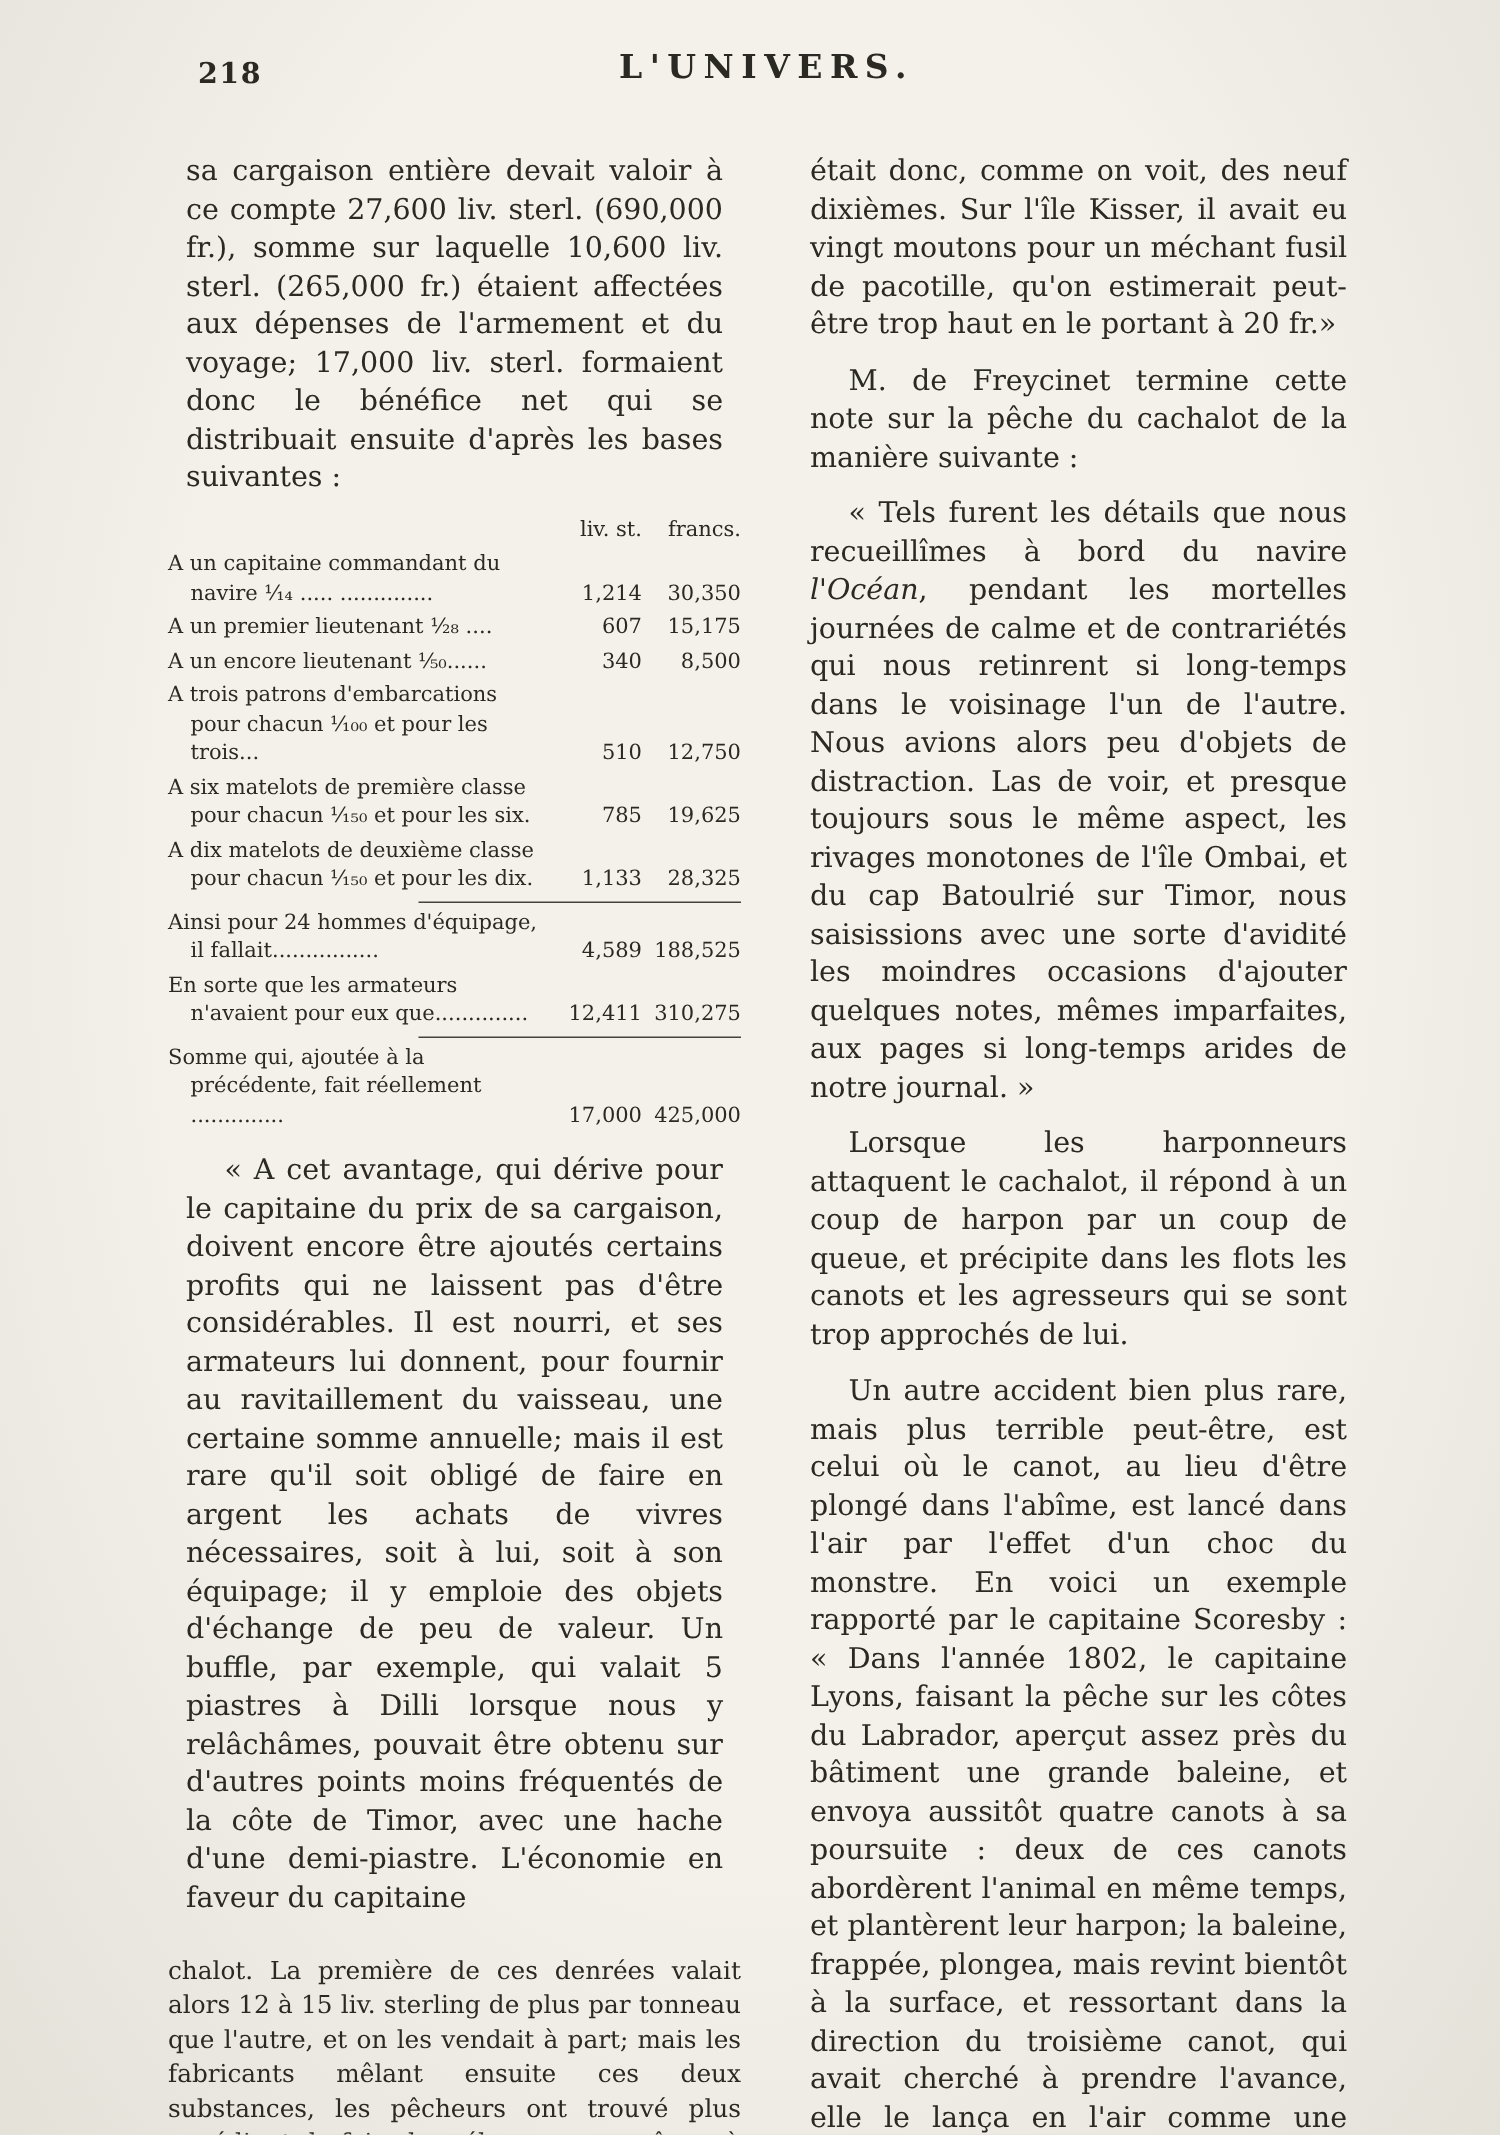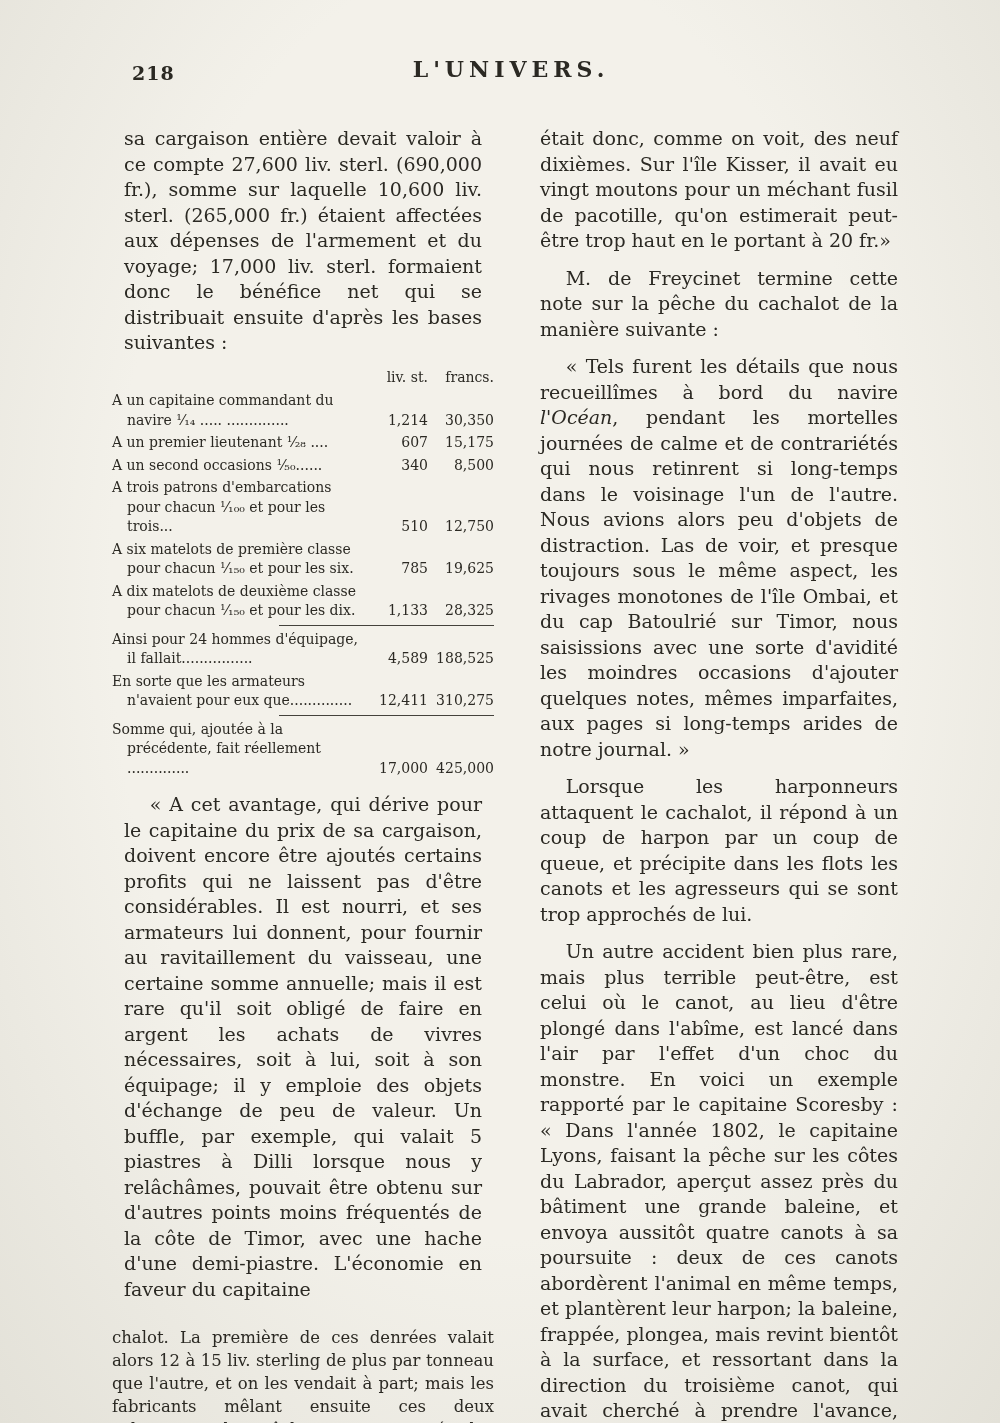--- a/index.html
+++ b/index.html
@@ -4,21 +4,21 @@
 <style>
   * { margin:0; padding:0; box-sizing:border-box; }
   html,body { width:1000px; height:1423px; overflow:hidden; }
   body {
     font-family:"DejaVu Serif","Liberation Serif",serif;
     color:#2b2923;
     background:#e6e4dc;
   }
   .page {
     width:1000px; height:1423px;
-    padding:56px 90px 28px 112px;
+    padding:32px 90px 28px 112px;
     background:radial-gradient(ellipse at 50% 42%, #f3f1ea 55%, #e3e1d8 100%);
   }
   .header { position:relative; height:36px; margin-bottom:22px; }
   .pagenum { position:absolute; left:20px; top:6px; font-size:19px; font-weight:bold; letter-spacing:1px; }
   .title { position:absolute; left:0; right:0; top:0; text-align:center; font-size:22px; letter-spacing:5px; font-weight:bold; }
   .columns { display:flex; gap:34px; }
   .col { flex:1; font-size:19px; line-height:25.5px; text-align:justify; }
   .col p { margin:12px; }
   p.indent { text-indent:1.35em; }
   p.noindent { text-indent:0; }
@@ -63,21 +63,21 @@
           <div class="tlabel">A un capitaine commandant du navire ¹⁄₁₄ ..... ..............</div>
           <div class="tval v1">1,214</div>
           <div class="tval v2">30,350</div>
         </div>
         <div class="trow">
           <div class="tlabel">A un premier lieutenant ¹⁄₂₈ ....</div>
           <div class="tval v1">607</div>
           <div class="tval v2">15,175</div>
         </div>
         <div class="trow">
-          <div class="tlabel">A un second occasions ¹⁄₅₀......</div>
+          <div class="tlabel">A un encore lieutenant ¹⁄₅₀......</div>
           <div class="tval v1">340</div>
           <div class="tval v2">8,500</div>
         </div>
         <div class="trow">
           <div class="tlabel">A trois patrons d'embarcations pour chacun ¹⁄₁₀₀ et pour les trois...</div>
           <div class="tval v1">510</div>
           <div class="tval v2">12,750</div>
         </div>
         <div class="trow">
           <div class="tlabel">A six matelots de première classe pour chacun ¹⁄₁₅₀ et pour les six.</div>

